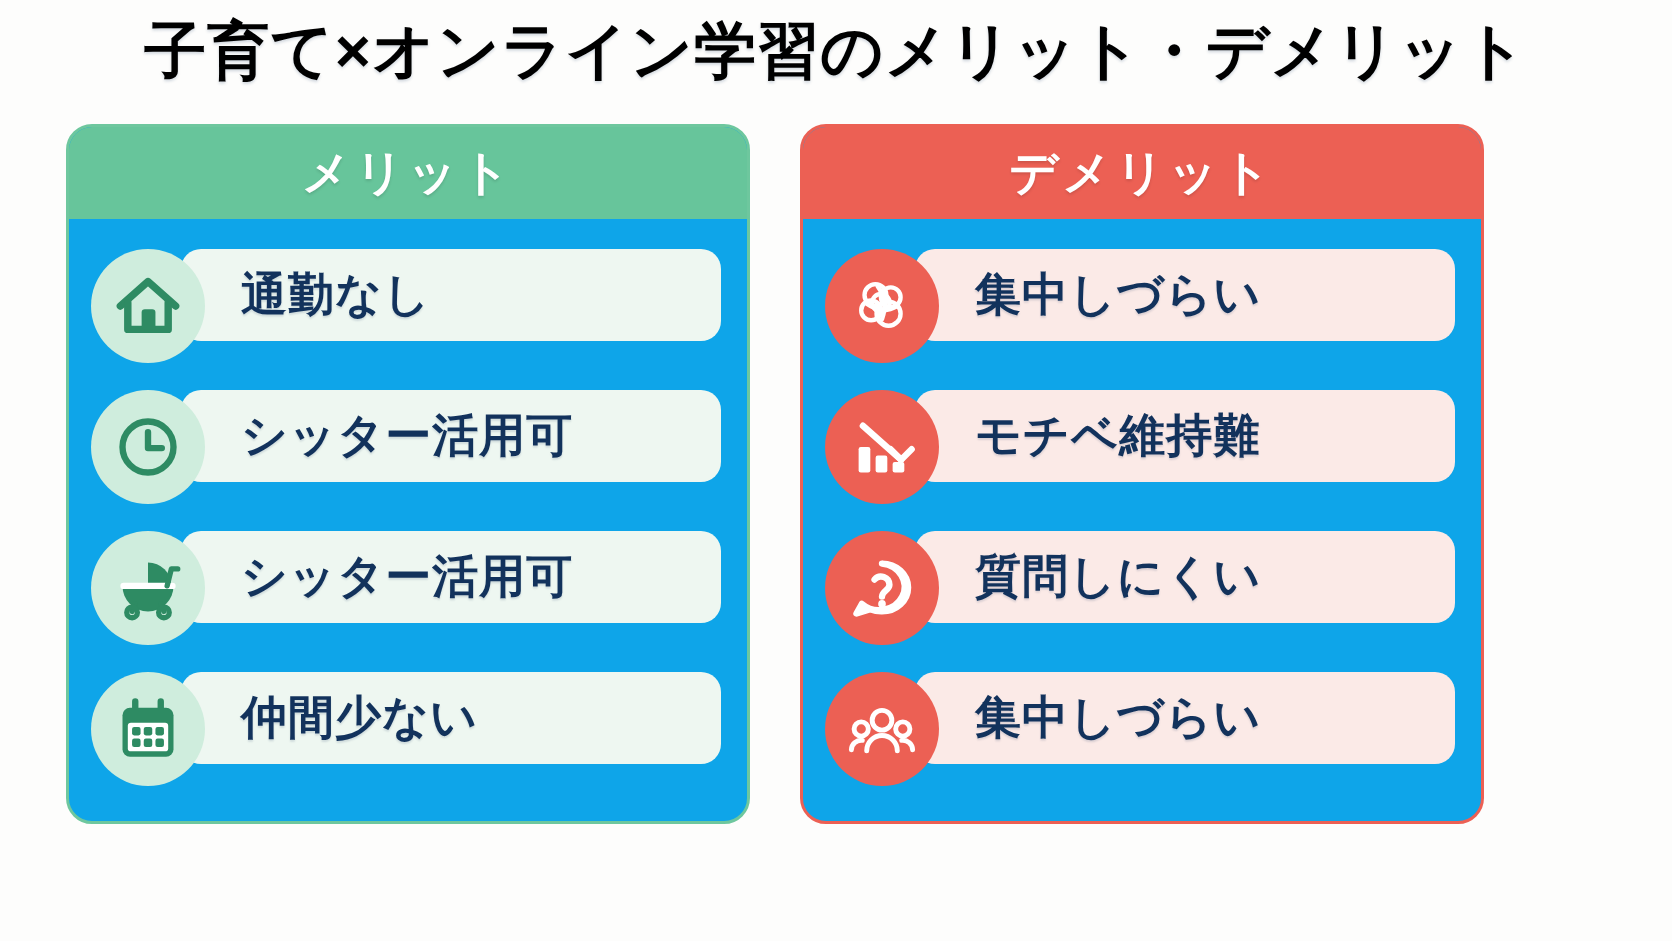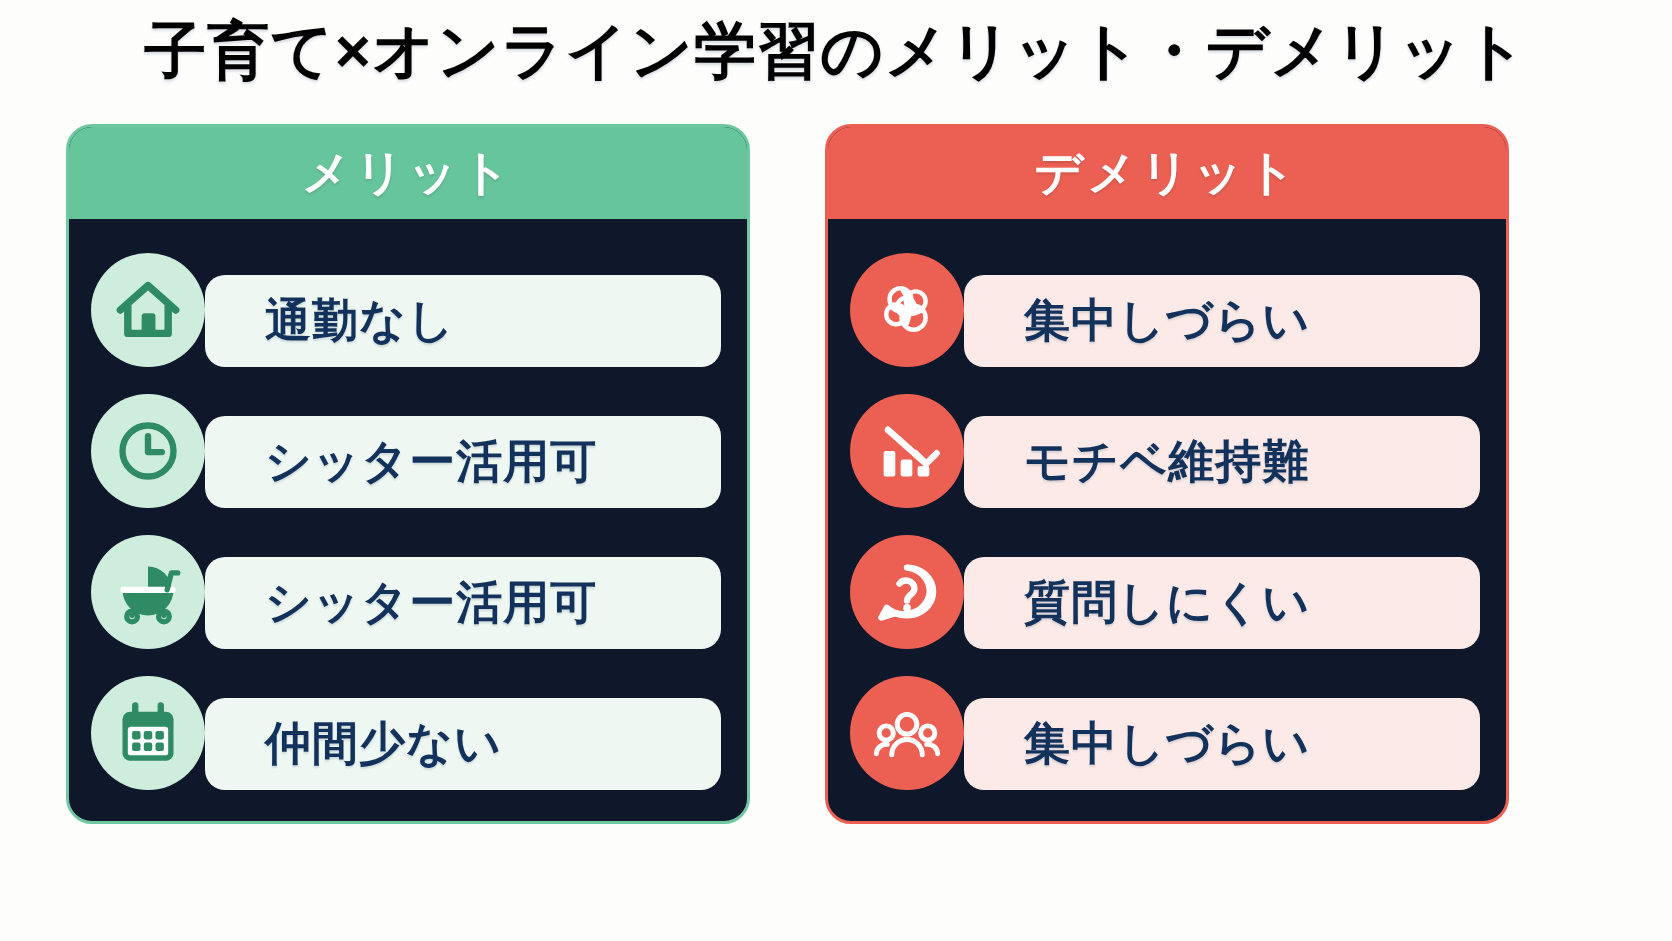--- a/index.html
+++ b/index.html
@@ -43,29 +43,29 @@
     top: 124px;
     left: 66px;
     width: 1540px;
     height: 700px;
     display: flex;
     gap: 50px;
   }
   .panel {
     width: 684px;
     border-radius: 26px;
-    background: #0f172a;
+    background: #0ea5e9;
     border: 3px solid transparent;
     box-sizing: border-box;
     overflow: hidden;
     display: flex;
     flex-direction: column;
   }
   .panel.merit  { border-color: #6ec79e; }
-  .panel.demerit{ border-color: #ec6054; margin-left: 25px; }
+  .panel.demerit{ border-color: #ec6054; }
 
   .panel-header {
     height: 92px;
     flex: 0 0 92px;
     display: flex;
     align-items: center;
     justify-content: center;
     color: #ffffff;
     font-size: 48px;
     font-weight: 700;
@@ -80,23 +80,22 @@
     padding: 18px 26px 20px 22px;
     display: flex;
     flex-direction: column;
     justify-content: space-around;
   }
 
   
   .row {
     position: relative;
     display: flex;
-    align-items: flex-end;
+    align-items: flex-start;
     height: 118px;
-    gap: 24px;
   }
   .icon-badge {
     position: relative;
     z-index: 2;
     width: 114px;
     height: 114px;
     flex: 0 0 114px;
     border-radius: 50%;
     display: flex;
     align-items: center;

